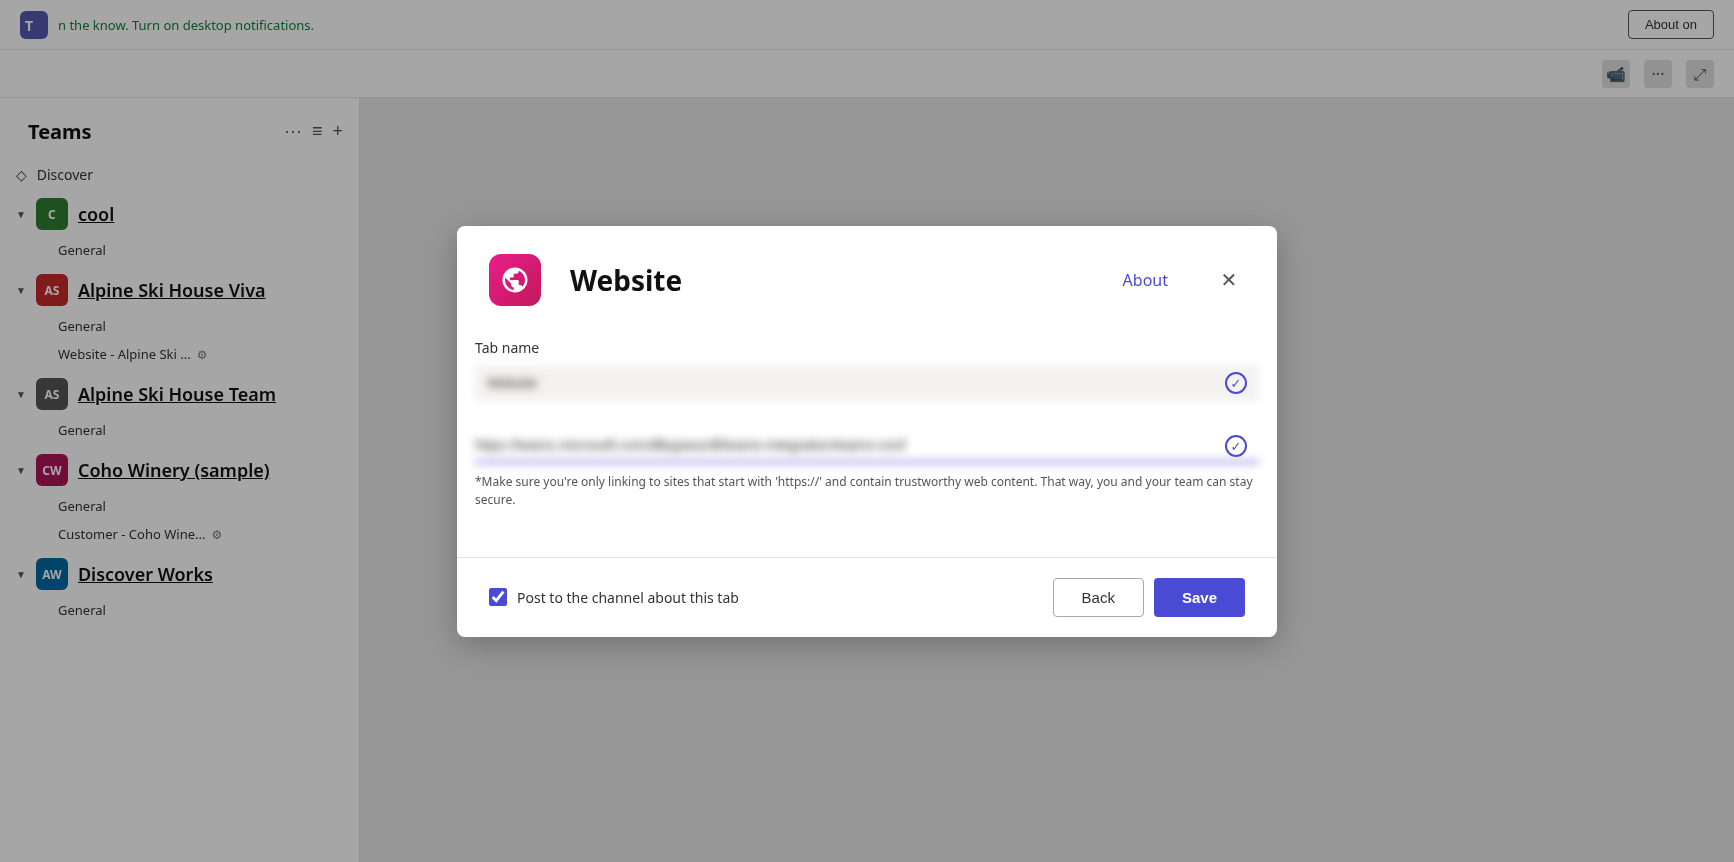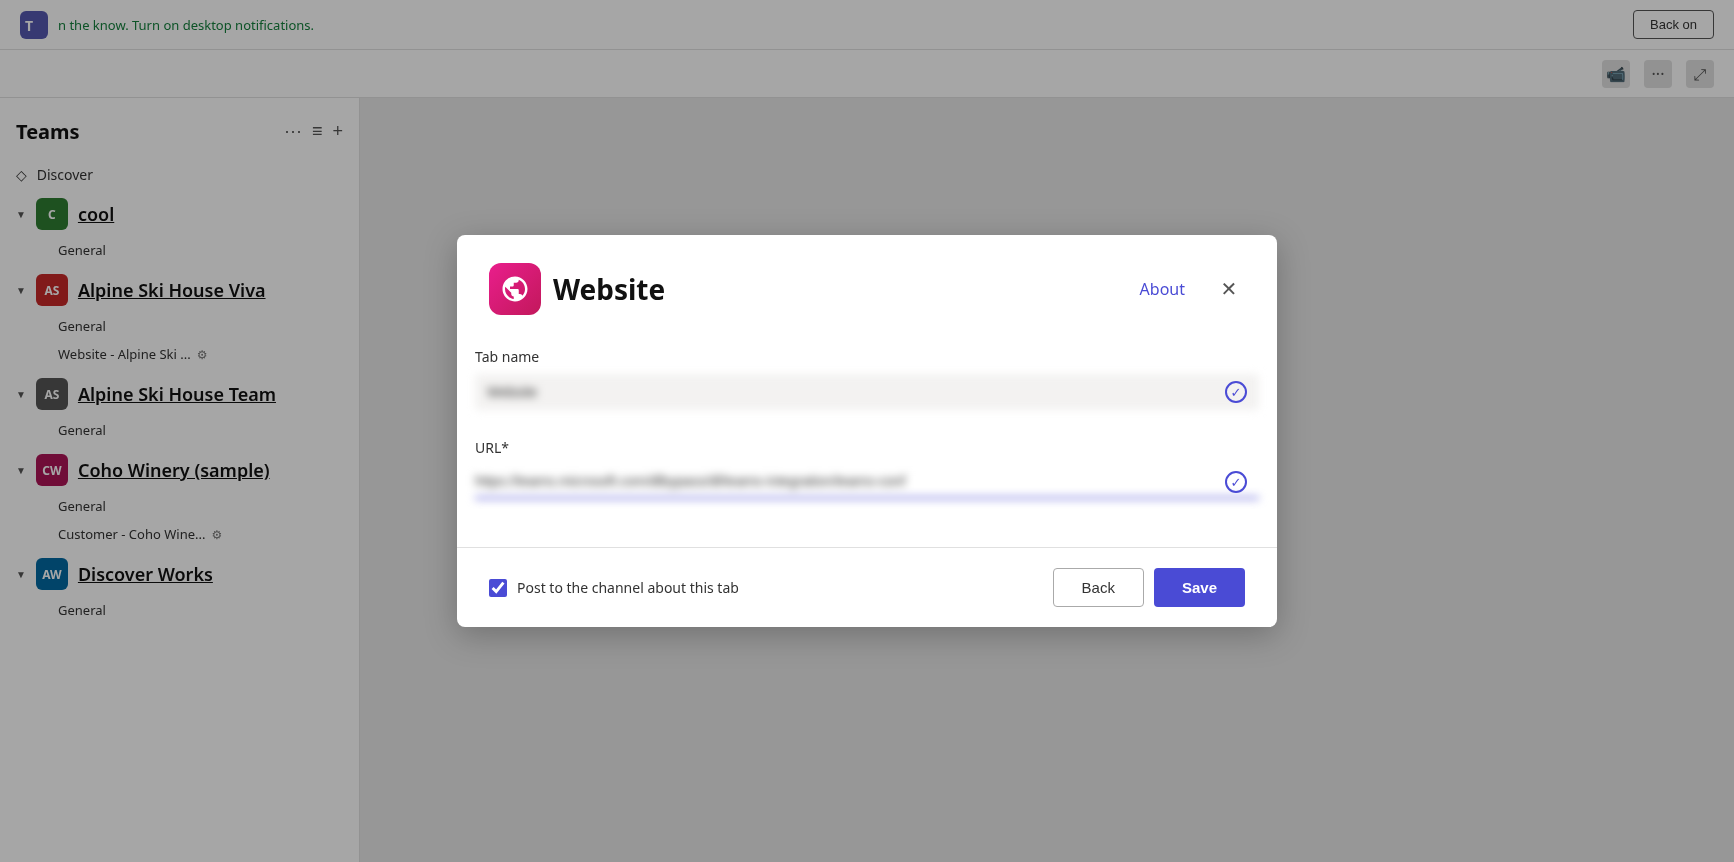--- a/index.html
+++ b/index.html
@@ -99,20 +99,21 @@
     .sidebar-header {
       display: flex;
       align-items: center;
       justify-content: space-between;
       padding: 8px 16px 12px;
     }
     .sidebar-title {
       font-size: 20px;
       font-weight: 700;
       color: #111;
+      margin-left: 12px;
     }
     .sidebar-header-actions {
       display: flex; gap: 10px;
     }
     .sidebar-icon-btn {
       font-size: 18px; color: #555; cursor: pointer;
       background: none; border: none;
     }
     .sidebar-item-discover {
       display: flex; align-items: center;
@@ -173,21 +174,21 @@
       display: flex;
       flex-direction: column;
       overflow: hidden;
       box-shadow: 0 8px 32px rgba(0,0,0,0.25);
     }
 
     .modal-header {
       display: flex;
       align-items: center;
       padding: 28px 32px 20px;
-      gap: 12px;
+      gap: 29px;
       border-bottom: none;
     }
 
     .modal-app-icon {
       width: 52px; height: 52px;
       border-radius: 12px;
       background: linear-gradient(135deg, #e91e8c, #c2185b);
       display: flex; align-items: center; justify-content: center;
       flex-shrink: 0;
     }
@@ -319,21 +320,21 @@
 
   <div class="notif-bar">
     <div class="notif-bar-left">
 
       <svg class="teams-logo" viewBox="0 0 28 28" fill="none">
         <rect width="28" height="28" rx="6" fill="#5558af"></rect>
         <text x="5" y="20" font-size="14" fill="#fff" font-weight="bold">T</text>
       </svg>
       <span class="notif-text">n the know. Turn on desktop notifications.</span>
     </div>
-    <button class="turn-on-btn">Back on</button>
+    <button class="turn-on-btn">About on</button>
   </div>
 
   <div class="header-bar">
     <div class="header-icon">📹</div>
     <div class="header-icon">···</div>
     <div class="header-icon">⤢</div>
   </div>
 
   <div class="main-layout">
 
@@ -437,25 +438,25 @@
 
       <div class="form-group">
         <label class="form-label">Tab name</label>
         <div class="form-input-wrapper">
           <input type="text" class="form-input blurred" value="Website" style="">
           <div class="form-input-check">✓</div>
         </div>
       </div>
 
       <div class="form-group">
-        <label class="form-label">URL*</label>
         <div class="form-input-wrapper">
           <input type="text" class="form-input url-input blurred" value="https://teams.microsoft.com/dlbypass/dl/teams-integration/teams-conf" style="">
           <div class="form-input-check">✓</div>
         </div>
+        <p class="form-hint">*Make sure you're only linking to sites that start with 'https://' and contain trustworthy web content. That way, you and your team can stay secure.</p>
       </div>
 
     </div>
 
     <div class="modal-footer">
       <div class="checkbox-wrapper">
         <input type="checkbox" class="checkbox-input" id="post-checkbox" checked="" style="">
         <label class="checkbox-label" for="post-checkbox">Post to the channel about this tab</label>
       </div>
       <div class="footer-actions">

